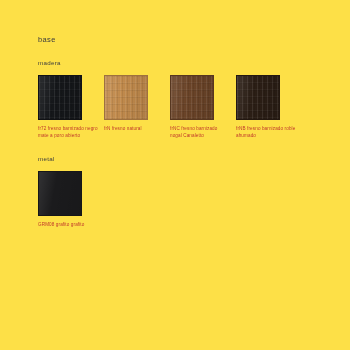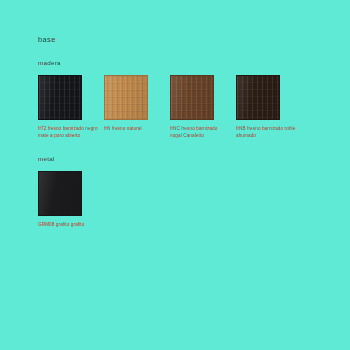--- a/index.html
+++ b/index.html
@@ -12,21 +12,21 @@
     height: 350px;
     overflow: hidden;
     font-family: "Liberation Sans", sans-serif;
     -webkit-font-smoothing: antialiased;
   }
 
   .sheet {
     position: relative;
     width: 350px;
     height: 350px;
-    background: #5eead4;
+    background: #fde047;
     box-sizing: border-box;
     padding: 36px 0 0 36px;
   }
 
   .page-title {
     font-size: 7.5px;
     color: #3d3d3d;
     letter-spacing: 0.35px;
     line-height: 1;
     margin: 0 0 16px 2px;

